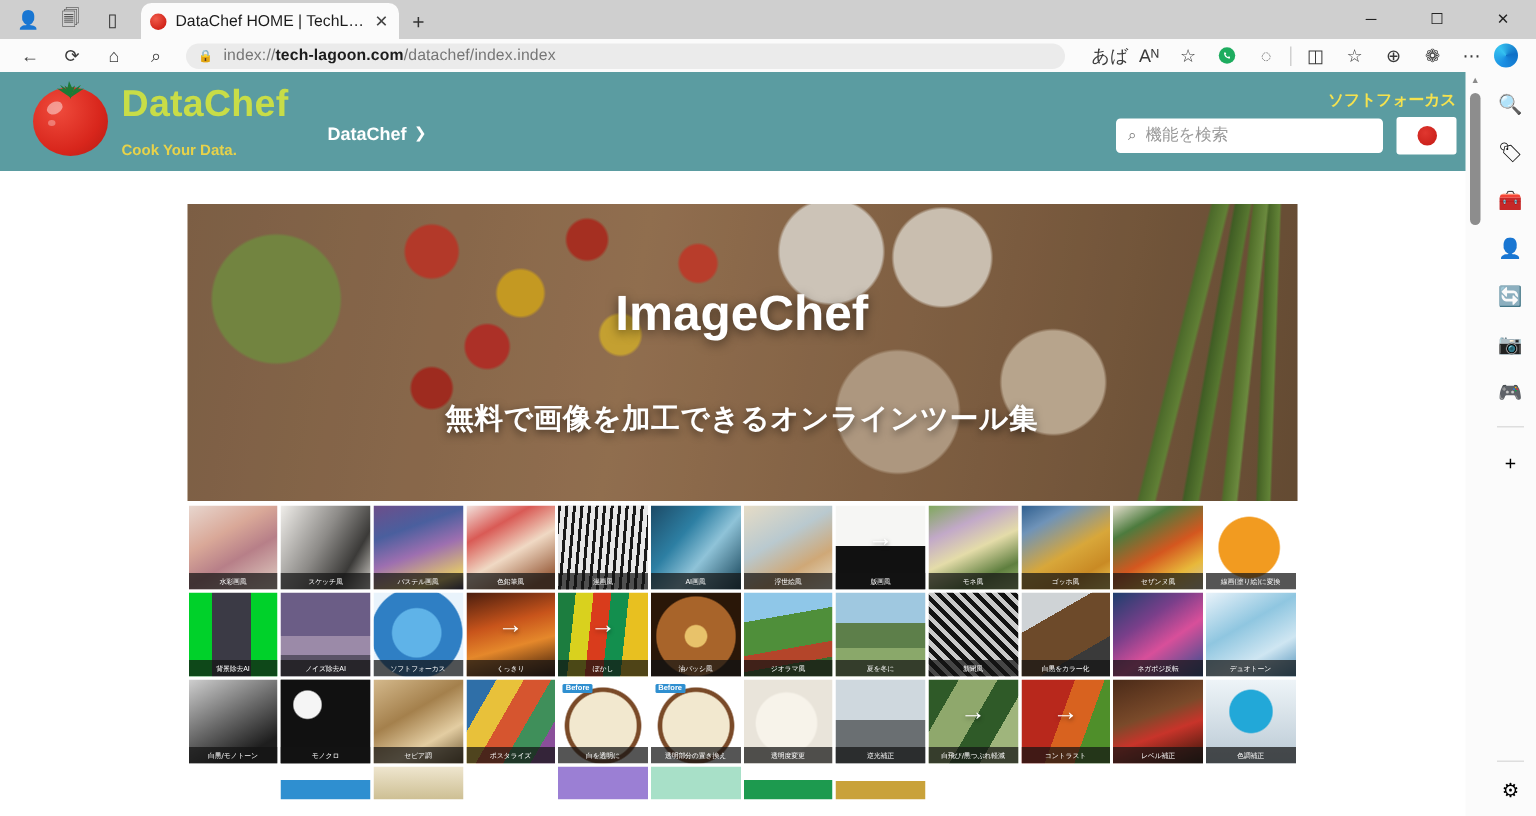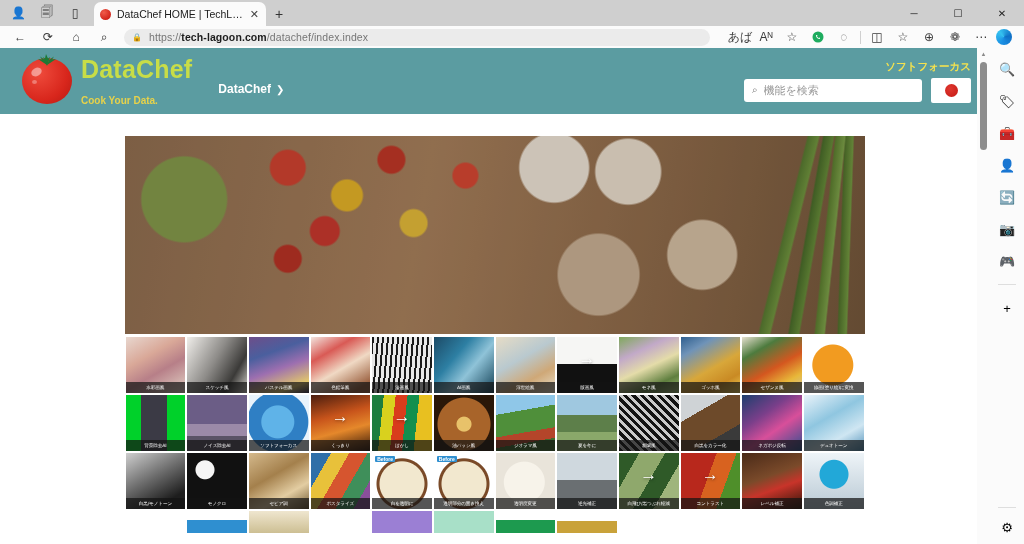--- a/index.html
+++ b/index.html
@@ -246,21 +246,21 @@
     </div>
   </div>
 
   <div class="navbar">
     <div class="nav-ico">←</div>
     <div class="nav-ico">⟳</div>
     <div class="nav-ico">⌂</div>
     <div class="nav-ico">⌕</div>
     <div class="urlbar">
       <span class="lock">🔒</span>
-      <span class="url"><span>https://</span><b>tech-lagoon.com</b><span>/datachef/index.index</span></span>
+      <span class="url"><span>index://</span><b>tech-lagoon.com</b><span>/datachef/index.index</span></span>
     </div>
     <div class="nav-right">
       <div class="nr">あば</div>
       <div class="nr">Aᴺ</div>
       <div class="nr">☆</div>
       <div class="nr">
         <svg width="12" height="12" viewBox="0 0 24 24" aria-hidden="true">
             <circle cx="12" cy="12" r="11" fill="#1eac5f"></circle>
             <path d="M8 8c0 5 3 8 8 8 0-2 0-2-1-3l-2 1c-1-.6-2.4-2-3-3l1-2c-1-1-1-1-3-1z" fill="#fff"></path>
           </svg>
@@ -309,20 +309,22 @@
             <div class="dot"></div>
           </div>
         </div>
       </div>
     </div>
 
     <div class="content">
       <div class="hero">
         <div class="scallions"></div>
         <div class="shade"></div>
+        <div class="hero-title">ImageChef</div>
+        <div class="hero-sub">無料で画像を加工できるオンラインツール集</div>
       </div>
 
       <div class="grid" id="thumb-grid">
           <div class="cell">
             <div class="thumb" style="background: linear-gradient(150deg, rgb(232, 215, 207) 0%, rgb(217, 168, 152) 35%, rgb(183, 127, 136) 60%, rgb(227, 210, 197) 100%);"></div>
             <div class="cap">水彩画風</div>
           </div>
           <div class="cell">
             <div class="thumb" style="background: linear-gradient(120deg, rgb(240, 238, 234), rgb(141, 139, 136) 45%, rgb(59, 58, 56) 75%, rgb(214, 211, 205));"></div>
             <div class="cap">スケッチ風</div>

